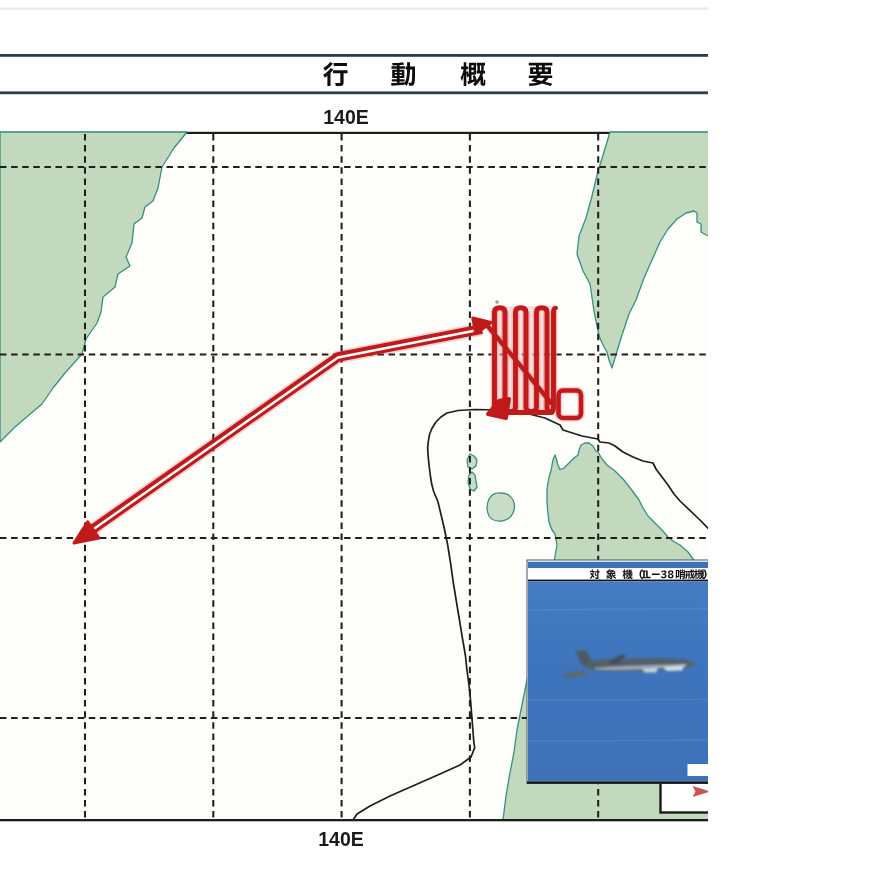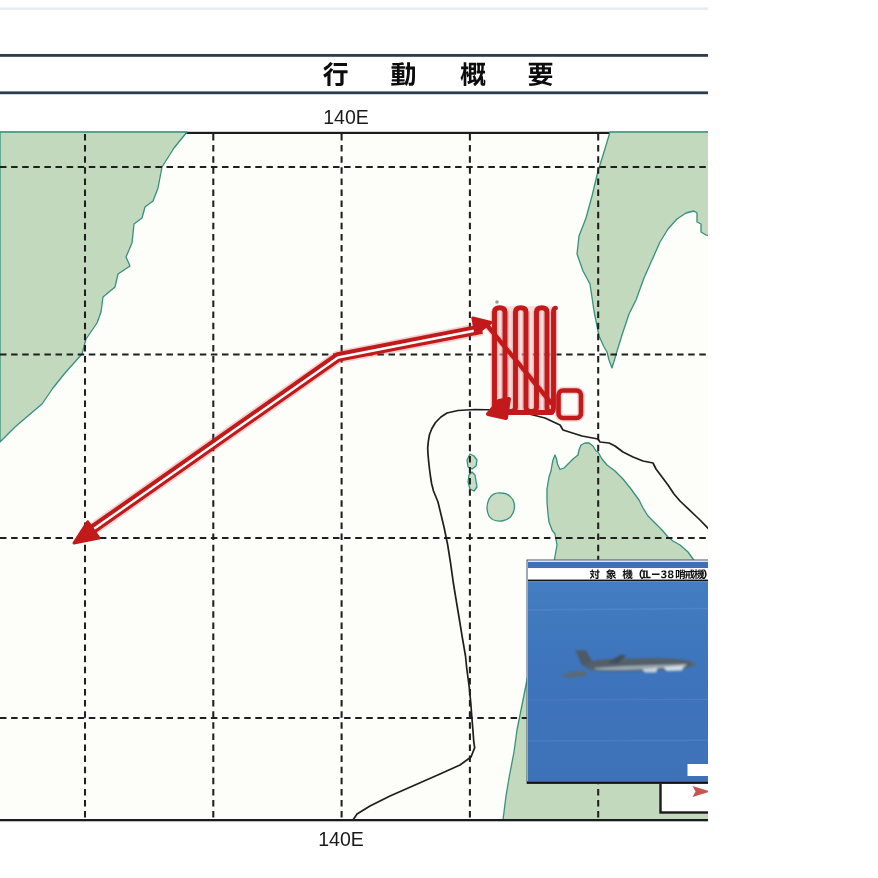--- a/index.html
+++ b/index.html
@@ -1,16 +1,16 @@
 <!DOCTYPE html>
 <html><head><meta charset="utf-8">
 <style>
 html,body{margin:0;padding:0;background:#ffffff;}
 #page{position:relative;width:708px;height:878px;background:#ffffff;overflow:hidden;
-font-family:"Liberation Sans",sans-serif;}
+font-family:"Liberation Sans",sans-serif;font-weight:bold;}
 svg{display:block;}
 </style></head>
 <body>
 <div id="page">
 <svg width="878" height="878" viewBox="0 0 878 878">
 <defs>
 <filter id="soft" x="-20%" y="-20%" width="140%" height="140%">
           <feGaussianBlur stdDeviation="0.9"></feGaussianBlur>
         </filter>
 <linearGradient id="sea" x1="0" y1="0" x2="0" y2="1">

